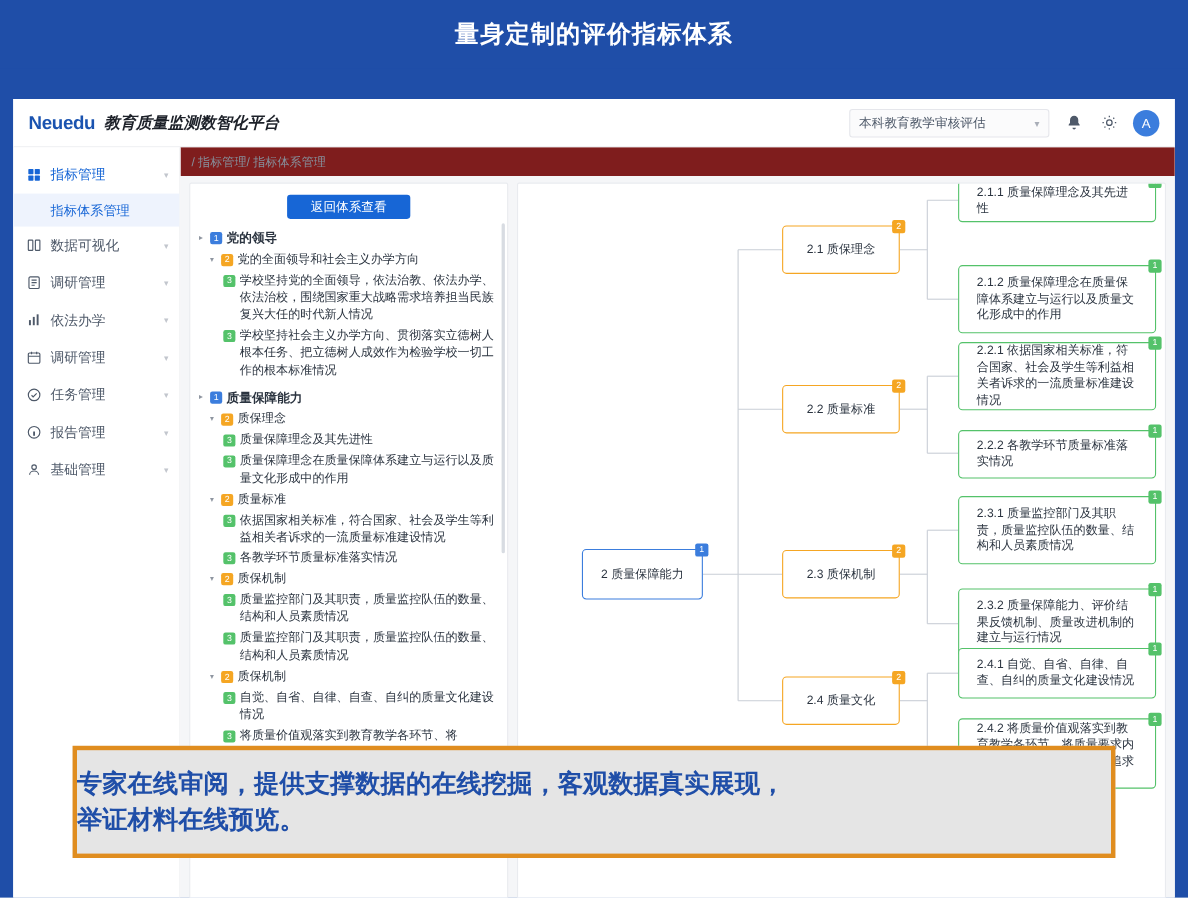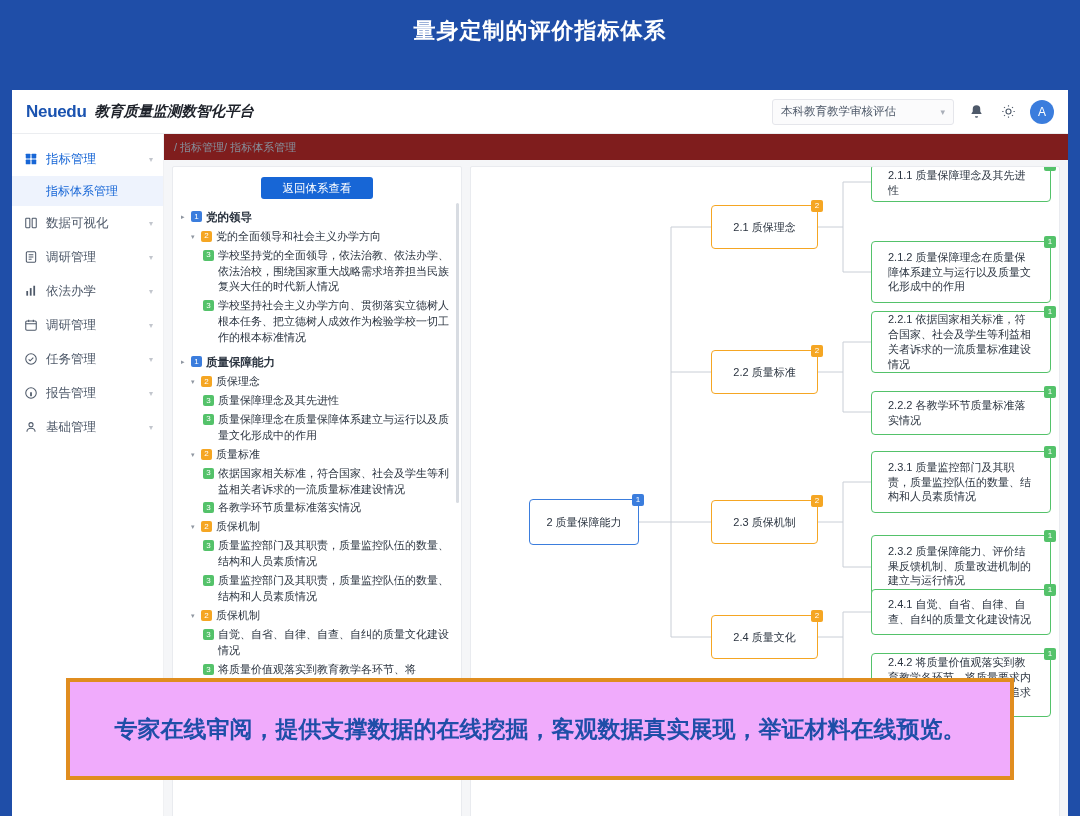--- a/index.html
+++ b/index.html
@@ -132,22 +132,22 @@
   .n-root { border: 1px solid #3b7ddd; }
   .n-root .nbadge { background: #3b7ddd; }
   .n-mid { border: 1px solid #f5a623; }
   .n-mid .nbadge { background: #f5a623; }
   .n-leaf { border: 1px solid #54c26a; text-align: left; justify-content: flex-start; }
   .n-leaf .nbadge { background: #54c26a; }
   svg.links { position: absolute; left: 0; top: 0; width: 100%; height: 100%; }
   
   .caption {
     position: absolute; left: 66px; top: 678px; width: 948px; height: 102px;
-    background: #f0abfc; border: 4px solid #e08d1f;
-    display: flex; flex-direction: row; align-items: center; justify-content: center;
+    background: #e5e5e5; border: 4px solid #e08d1f;
+    display: flex; flex-direction: column; align-items: flex-start; justify-content: center;
     color: #1f4ea8; font-weight: bold; font-size: 23px; line-height: 1.42;
     text-align: center;
   }
   .caption span { display: block; }
 </style>
 </head>
 <body>
 
 <div class="slide-banner">
   <div class="slide-title">量身定制的评价指标体系</div>

